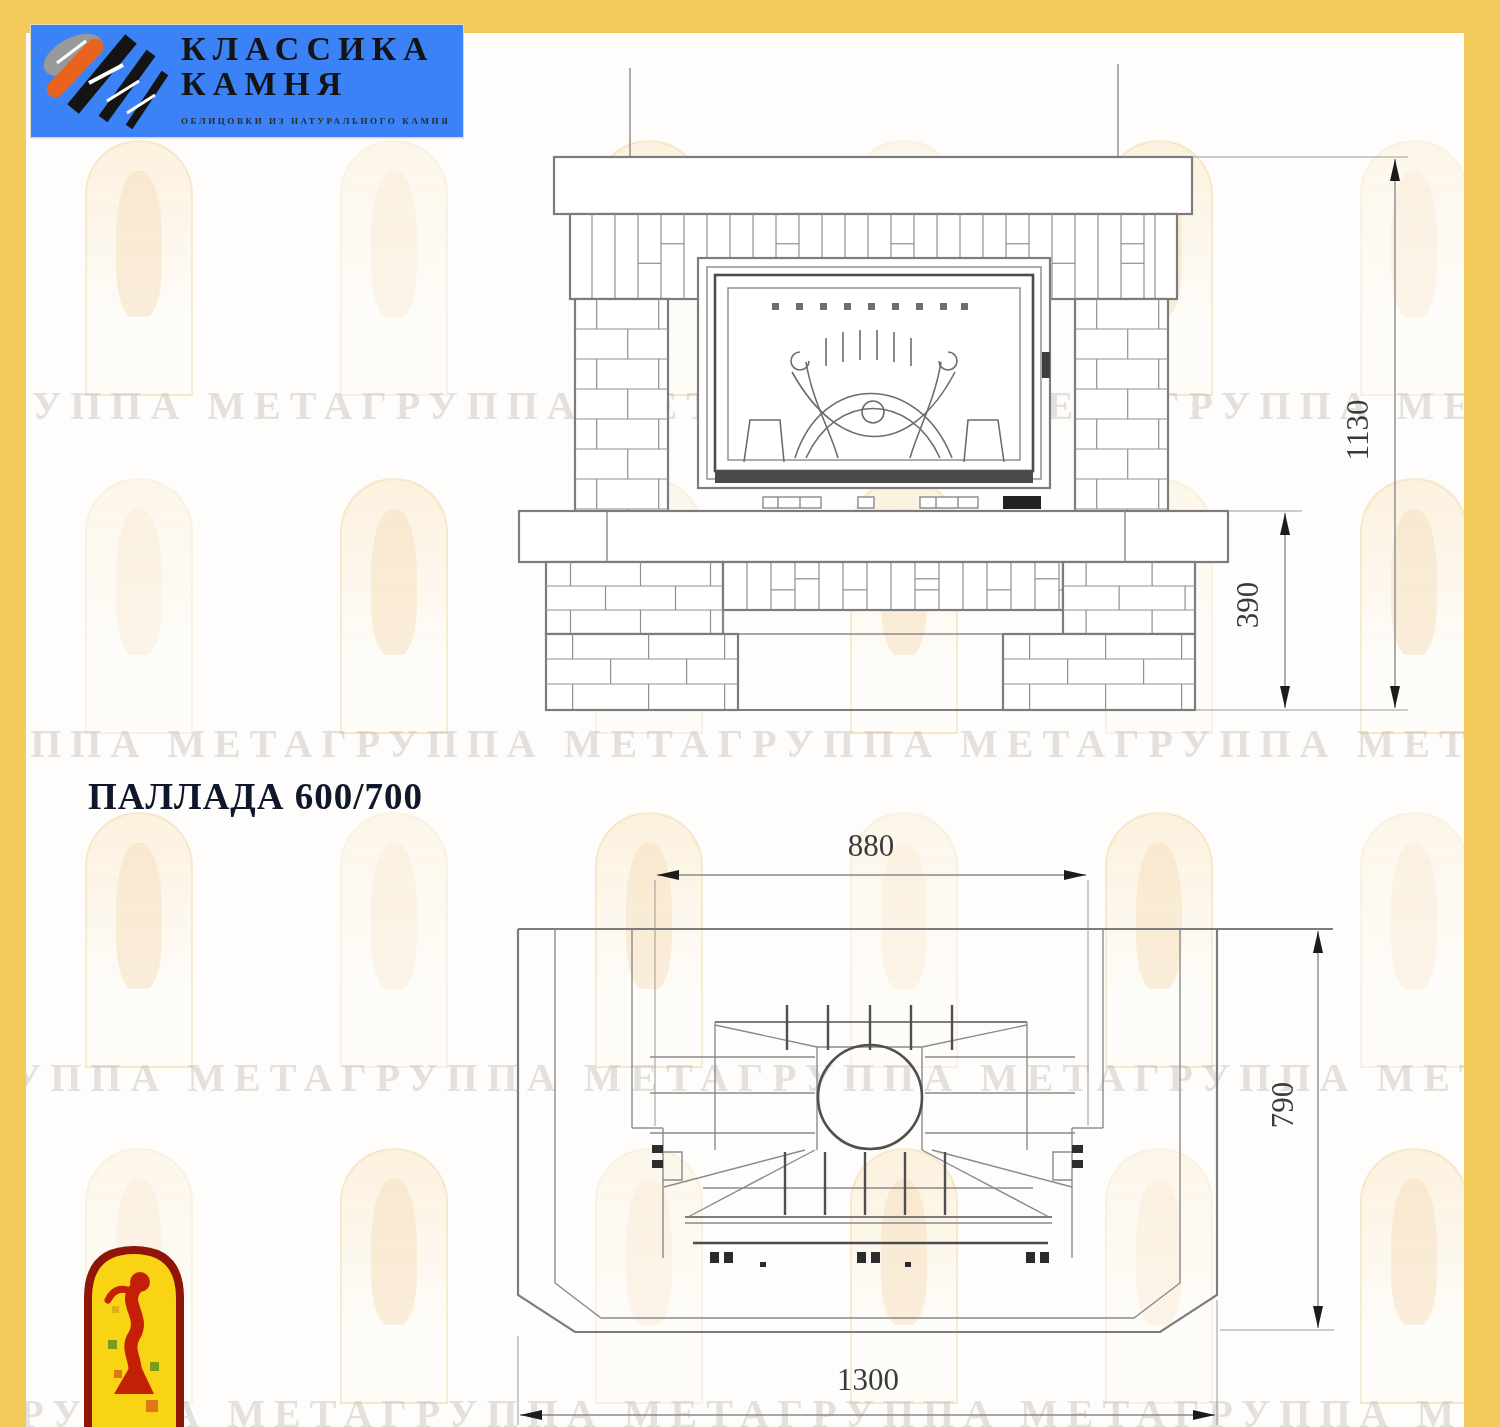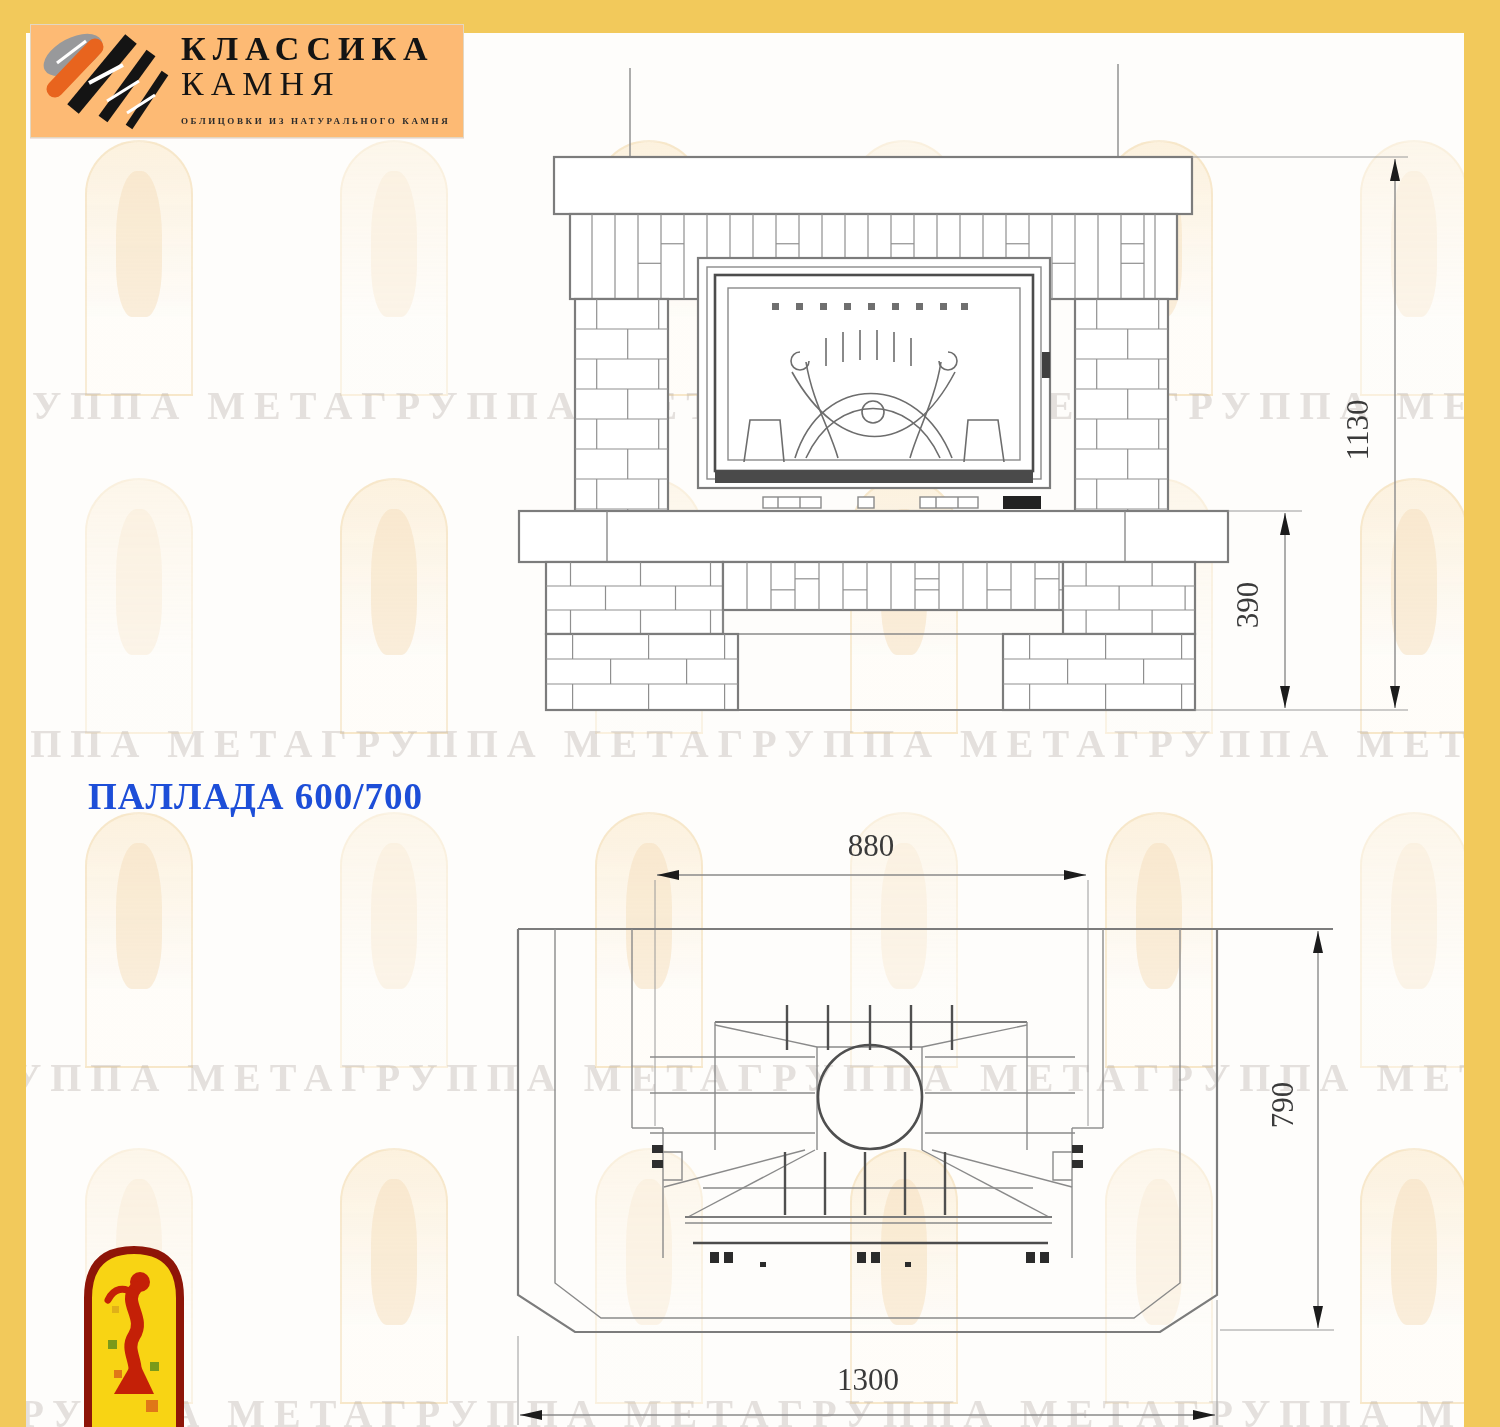--- a/index.html
+++ b/index.html
@@ -12,30 +12,30 @@
   
   .wm-layer{position:absolute;left:0;top:0;width:1500px;height:1427px;pointer-events:none;}
   .wm-arch{position:absolute;width:104px;height:252px;border:2px solid rgba(242,220,180,.55);
            border-radius:54px 54px 0 0;
            background:linear-gradient(180deg,rgba(250,230,195,.55),rgba(253,247,236,.18) 70%);}
   .wm-arch .fig{width:44%;height:58%;margin:28% auto 0 auto;border-radius:45% 45% 35% 35%;
                 background:rgba(246,222,186,.5);}
   .wm-text{position:absolute;white-space:nowrap;font-family:"Liberation Serif",serif;
            font-weight:bold;font-size:40px;letter-spacing:9px;color:rgba(168,160,152,.30);}
   
-  .logo-box{position:absolute;left:30px;top:24px;width:432px;height:112px;background:#fdba74;
+  .logo-box{position:absolute;left:30px;top:24px;width:432px;height:112px;background:#3b82f6;
             border:1px solid #e3d7c2;box-shadow:0 1px 0 rgba(200,150,140,.25);}
   .logo-inner{position:relative;width:100%;height:100%;}
   .brand-text{position:absolute;left:150px;top:6px;color:#141414;}
   .brand-l1{font-size:34px;font-weight:bold;letter-spacing:7px;line-height:36px;}
-  .brand-l2{font-size:34px;font-weight:normal;letter-spacing:7px;line-height:34px;}
+  .brand-l2{font-size:34px;font-weight:bold;letter-spacing:7px;line-height:34px;}
   .brand-tag{font-size:9px;font-weight:bold;letter-spacing:2.6px;color:#2b2b2b;margin-top:15px;}
   
   .model-title{position:absolute;left:88px;top:775px;font-size:37px;font-weight:bold;
-               color:#1d4ed8;letter-spacing:1px;}
+               color:#0f172a;letter-spacing:1px;}
   
   .draw-svg{position:absolute;left:0;top:0;}
   .dln{stroke:#8a8a8a;stroke-width:1.4;fill:none;}
   .dln2{stroke:#7c7c7c;stroke-width:2.2;fill:none;}
   .dlnD{stroke:#4c4c4c;stroke-width:2.6;fill:none;}
   .thin{stroke:#9a9a9a;stroke-width:1;fill:none;}
   .fillw{fill:#ffffff;}
   .dimtxt{font-family:"Liberation Serif",serif;font-size:31px;fill:#3a3a3a;}
   .arrow{fill:#1c1c1c;stroke:none;}
   .brick{stroke:#8f8f8f;stroke-width:1.2;fill:none;}

